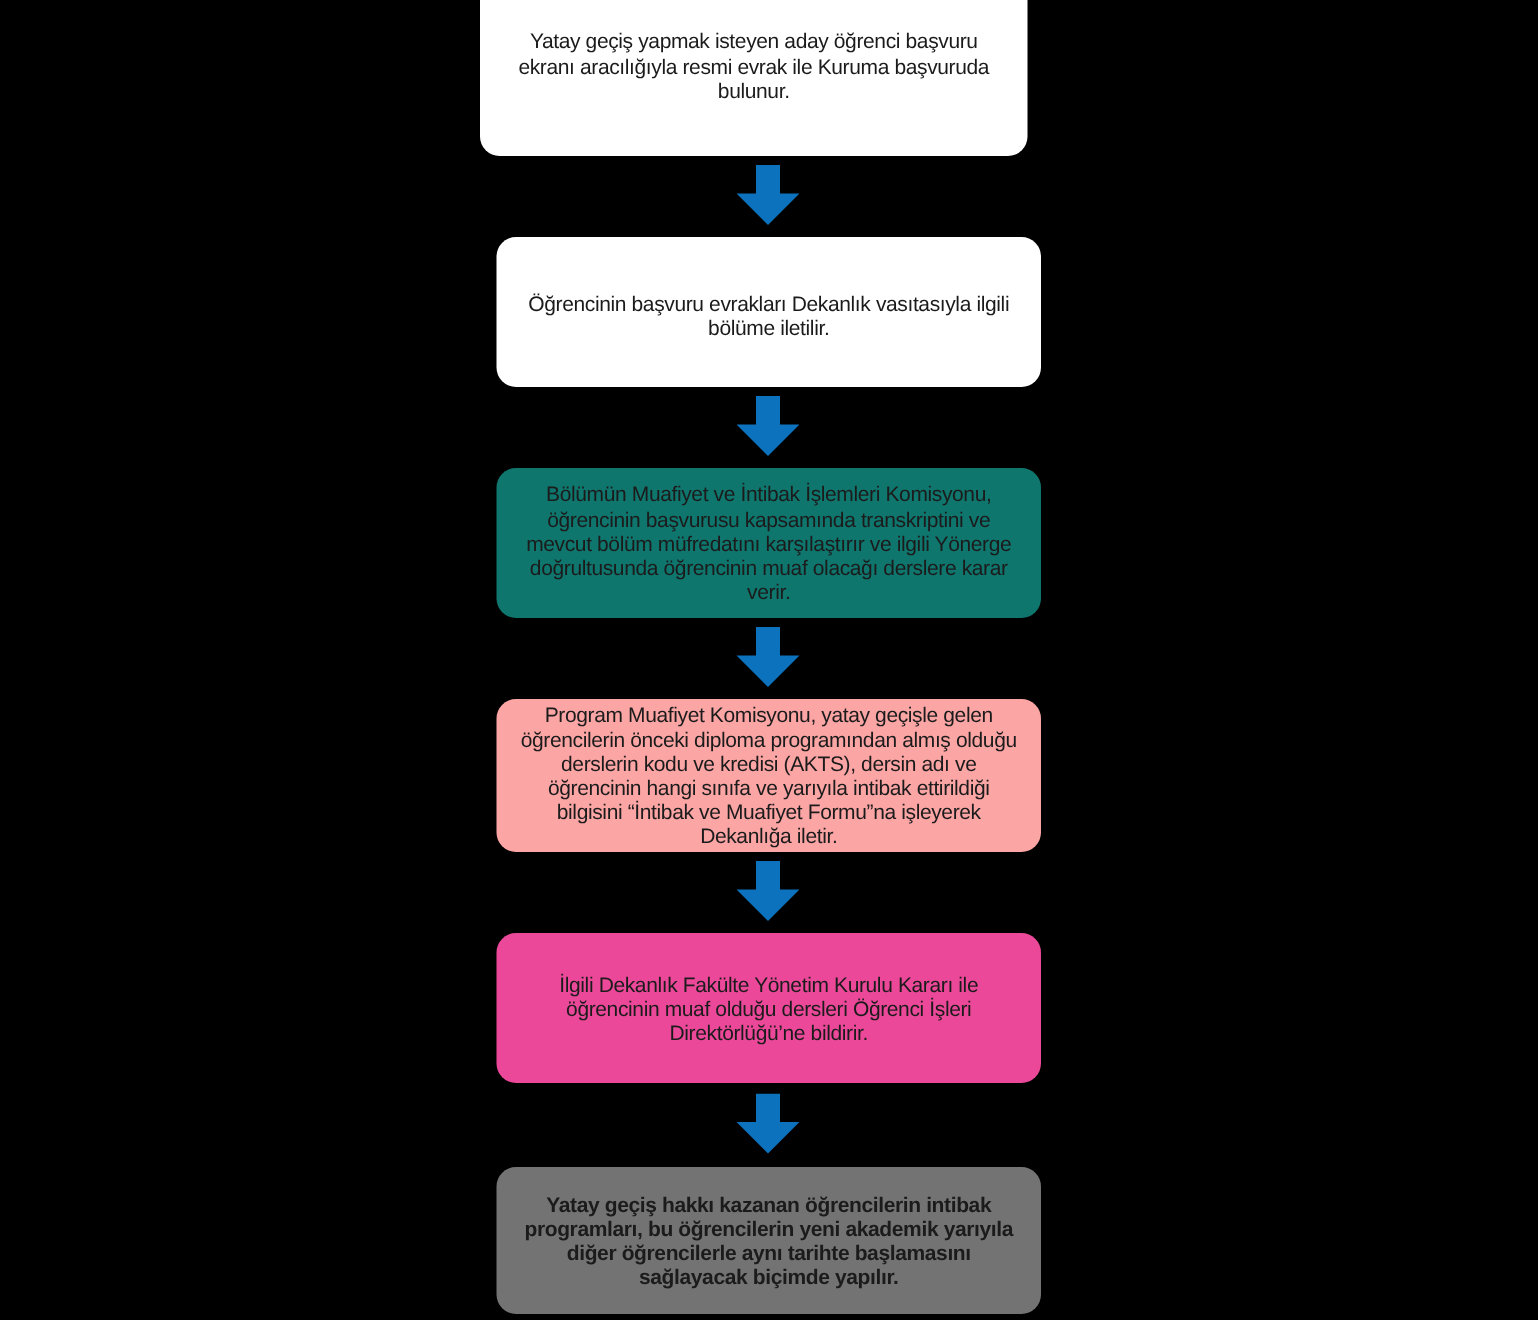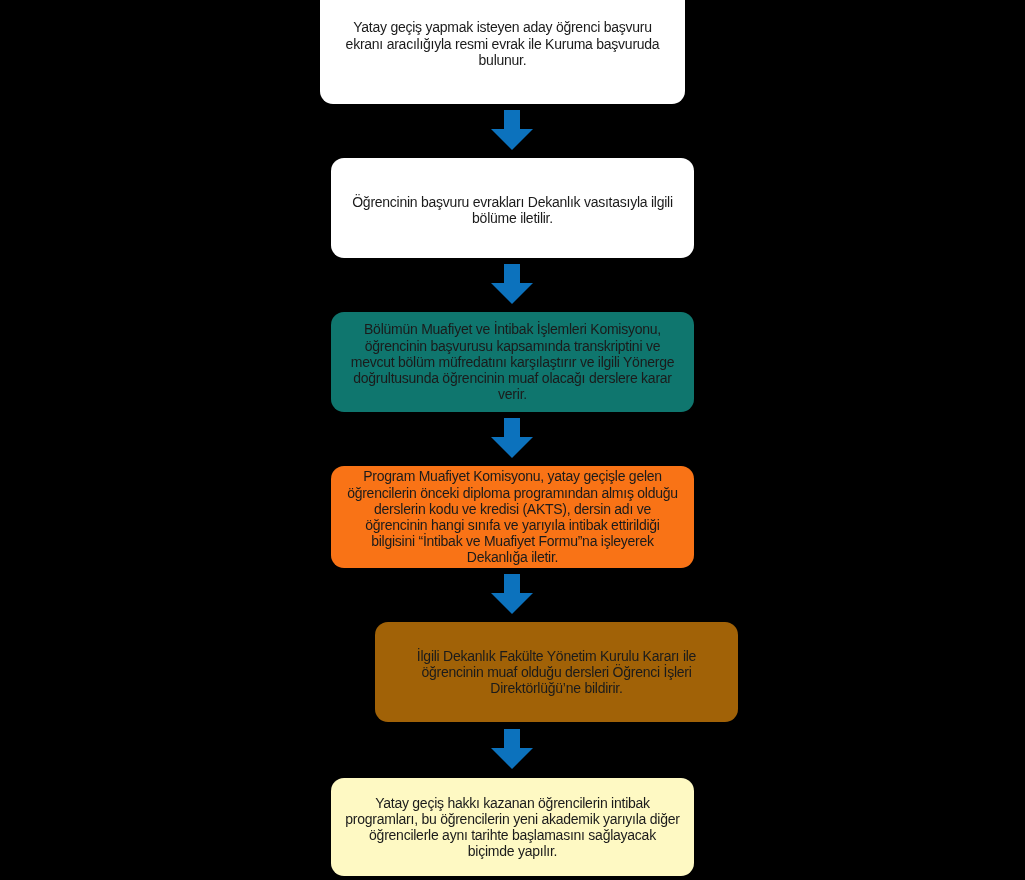--- a/index.html
+++ b/index.html
@@ -113,37 +113,37 @@
   <div class="node" id="node-3" style="background: #0f766e;">
     <span class="node-text" style="color: rgb(27, 27, 27);">Bölümün Muafiyet ve İntibak İşlemleri Komisyonu, öğrencinin başvurusu kapsamında transkriptini ve mevcut bölüm müfredatını karşılaştırır ve ilgili Yönerge doğrultusunda öğrencinin muaf olacağı derslere karar verir.</span>
   </div>
 
   <div class="arrow" id="arrow-3">
     <svg viewBox="0 0 42 40" xmlns="http://www.w3.org/2000/svg" aria-hidden="true">
       <polygon points="13,0 29,0 29,19 42,19 21,40 0,19 13,19" fill="#0c72bd"></polygon>
     </svg>
   </div>
 
-  <div class="node" id="node-4" style="background: #f97316; align-items: center;">
+  <div class="node" id="node-4" style="background: #fca5a5; align-items: center;">
     <span class="node-text" style="color: rgb(27, 27, 27);">Program Muafiyet Komisyonu, yatay geçişle gelen öğrencilerin önceki diploma programından almış olduğu derslerin kodu ve kredisi (AKTS), dersin adı ve öğrencinin hangi sınıfa ve yarıyıla intibak ettirildiği bilgisini “İntibak ve Muafiyet Formu”na işleyerek Dekanlığa iletir.</span>
   </div>
 
   <div class="arrow" id="arrow-4">
     <svg viewBox="0 0 42 40" xmlns="http://www.w3.org/2000/svg" aria-hidden="true">
       <polygon points="13,0 29,0 29,19 42,19 21,40 0,19 13,19" fill="#0c72bd"></polygon>
     </svg>
   </div>
 
-  <div class="node" id="node-5" style="background: #a16207; margin-left: 44px;">
+  <div class="node" id="node-5" style="background: #ec4899;">
     <span class="node-text" style="color: rgb(27, 27, 27);">İlgili Dekanlık Fakülte Yönetim Kurulu Kararı ile öğrencinin muaf olduğu dersleri Öğrenci İşleri Direktörlüğü’ne bildirir.</span>
   </div>
 
   <div class="arrow" id="arrow-5">
     <svg viewBox="0 0 42 40" xmlns="http://www.w3.org/2000/svg" aria-hidden="true">
       <polygon points="13,0 29,0 29,19 42,19 21,40 0,19 13,19" fill="#0c72bd"></polygon>
     </svg>
   </div>
 
-  <div class="node" id="node-6" style="background: #fef9c3;">
+  <div class="node" id="node-6" style="background: #737373; font-weight: bold;">
     <span class="node-text" style="color: rgb(27, 27, 27);">Yatay geçiş hakkı kazanan öğrencilerin intibak programları, bu öğrencilerin yeni akademik yarıyıla diğer öğrencilerle aynı tarihte başlamasını sağlayacak biçimde yapılır.</span>
   </div>
 
 </div>
 
 </body></html>

